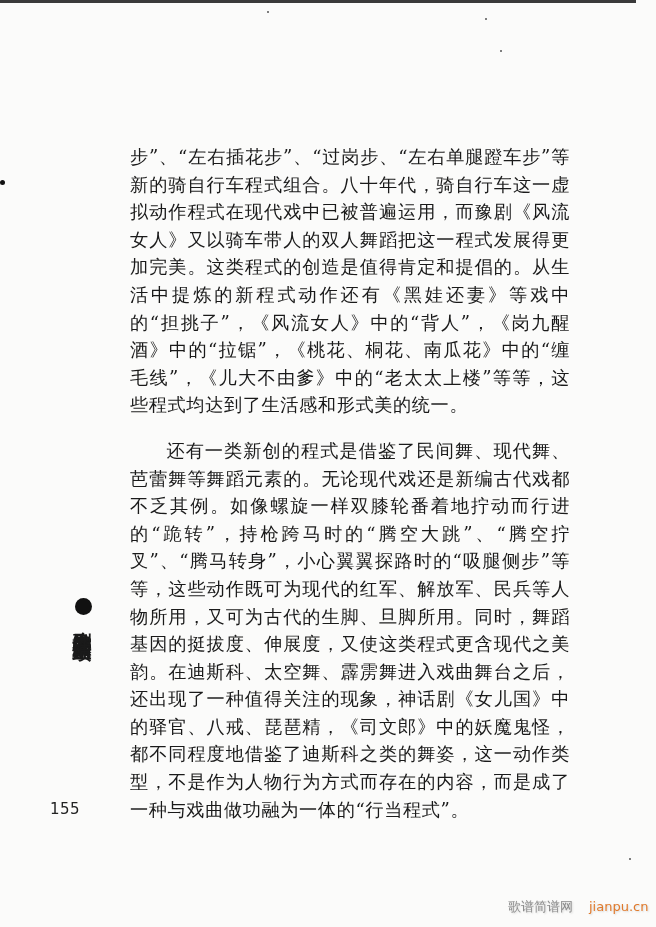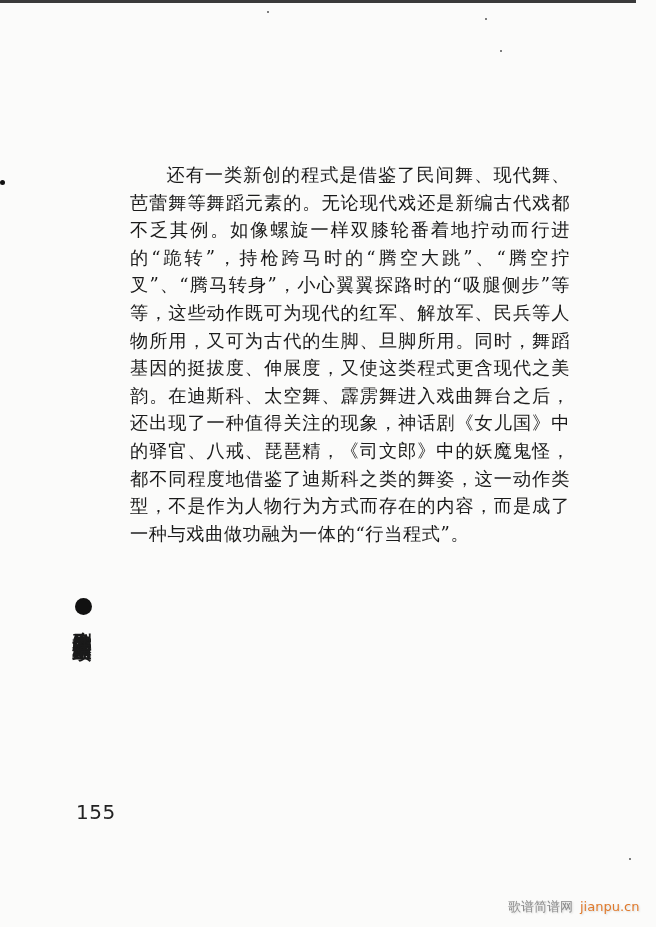--- a/index.html
+++ b/index.html
@@ -31,43 +31,44 @@
   }
   .sidebar .dot {
     width: 17px; height: 17px; border-radius: 50%; background: #111; margin-bottom: 2px;
   }
   .sidebar .title {
     writing-mode: vertical-rl; text-orientation: upright;
     font-family: "DejaVu Sans", "Liberation Sans", sans-serif;
     font-weight: bold; font-size: 19px; letter-spacing: 1px; color: #1a1a1a;
   }
   .page-number {
-    position: absolute; left: 76px; top: 800px;
+    position: absolute; left: 50px; top: 800px;
     font-family: "DejaVu Sans", "Liberation Sans", sans-serif;
-    font-size: 20px; color: #222; letter-spacing: 0.5px;
+    font-size: 15px; color: #222; letter-spacing: 0.5px;
   }
   .watermark {
     position: absolute; left: 508px; top: 898px;
     font-family: "DejaVu Sans", "Liberation Sans", sans-serif; font-size: 13px;
     text-shadow: 1px 1px 2px rgba(0,0,0,0.15);
   }
   .watermark .wm-cn { color: #8a8a8a; text-align: right; }
-  .watermark .wm-url { color: #e07a2c; margin-left: 7px; text-align: right; }
+  .watermark .wm-url { color: #e07a2c; margin-left: 16px; text-align: right; }
 </style>
 </head>
 <body>
 
 <div class="scan-line"></div>
 <div class="edge-mark"></div>
 <div class="speck" style="left:267px;top:11px;"></div>
 <div class="speck" style="left:485px;top:18px;"></div>
 <div class="speck" style="left:500px;top:50px;"></div>
 <div class="speck" style="left:629px;top:858px;"></div>
 
 <div class="body-text">
+  <p>步”、“左右插花步”、“过岗步、“左右单腿蹬车步”等新的骑自行车程式组合。八十年代，骑自行车这一虚拟动作程式在现代戏中已被普遍运用，而豫剧《风流女人》又以骑车带人的双人舞蹈把这一程式发展得更加完美。这类程式的创造是值得肯定和提倡的。从生活中提炼的新程式动作还有《黑娃还妻》等戏中的“担挑子”，《风流女人》中的“背人”，《岗九醒酒》中的“拉锯”，《桃花、桐花、南瓜花》中的“缠毛线”，《儿大不由爹》中的“老太太上楼”等等，这些程式均达到了生活感和形式美的统一。</p>
   <p class="indent">还有一类新创的程式是借鉴了民间舞、现代舞、芭蕾舞等舞蹈元素的。无论现代戏还是新编古代戏都不乏其例。如像螺旋一样双膝轮番着地拧动而行进的“跪转”，持枪跨马时的“腾空大跳”、“腾空拧叉”、“腾马转身”，小心翼翼探路时的“吸腿侧步”等等，这些动作既可为现代的红军、解放军、民兵等人物所用，又可为古代的生脚、旦脚所用。同时，舞蹈基因的挺拔度、伸展度，又使这类程式更含现代之美韵。在迪斯科、太空舞、霹雳舞进入戏曲舞台之后，还出现了一种值得关注的现象，神话剧《女儿国》中的驿官、八戒、琵琶精，《司文郎》中的妖魔鬼怪，都不同程度地借鉴了迪斯科之类的舞姿，这一动作类型，不是作为人物行为方式而存在的内容，而是成了一种与戏曲做功融为一体的“行当程式”。</p>
 </div>
 
 <div class="sidebar">
   <div class="dot"></div>
   <div class="title">豫剧导演的探索及业绩</div>
 </div>
 
 <div class="page-number">155</div>
 

